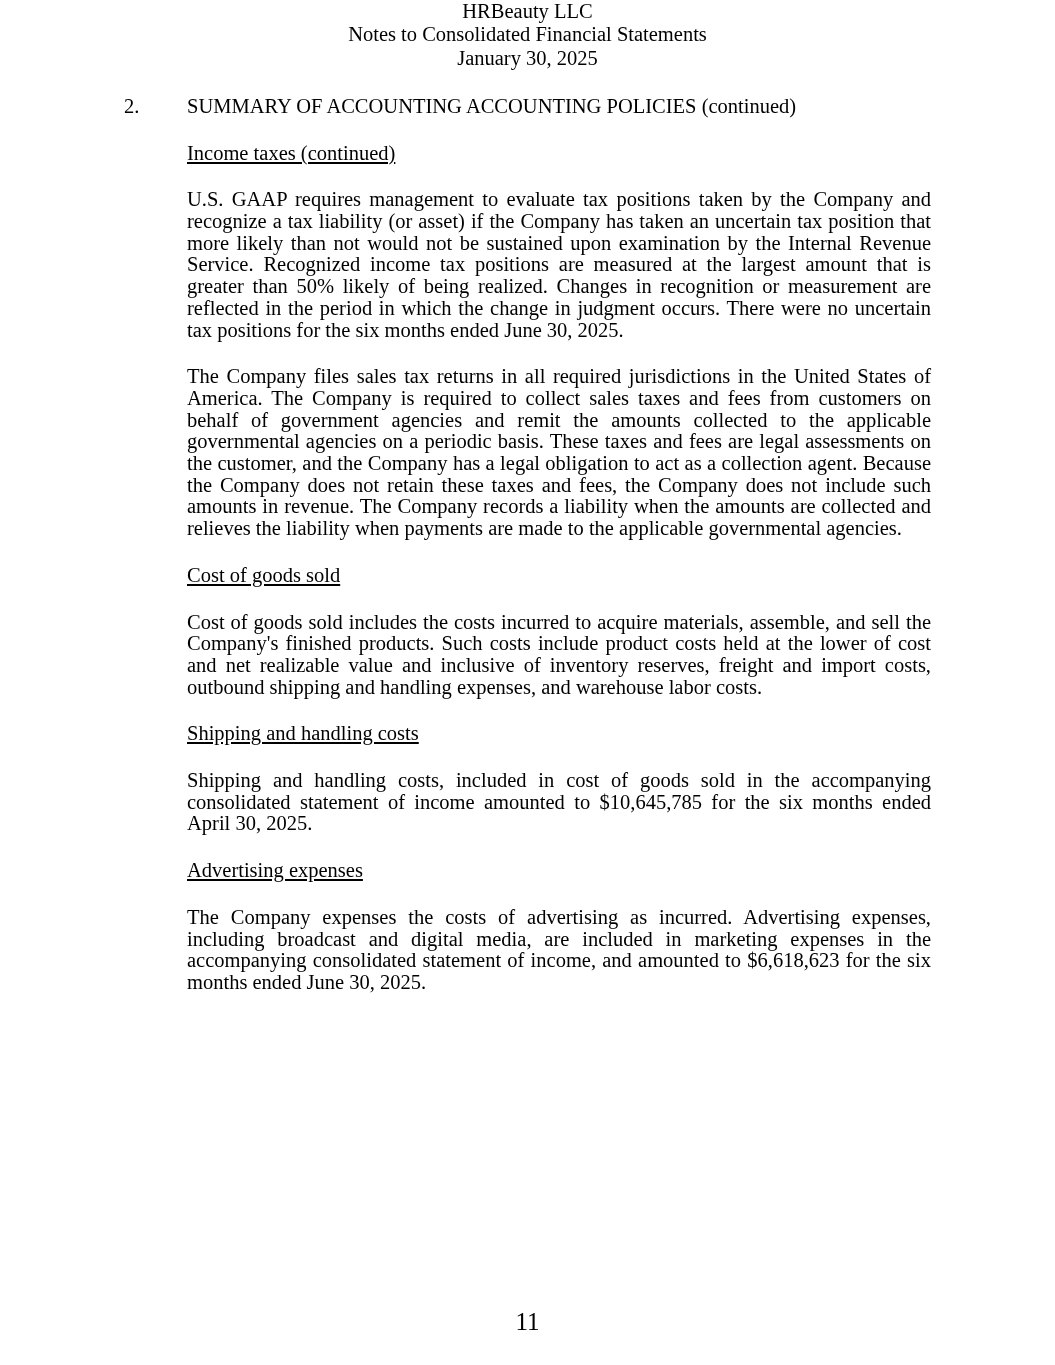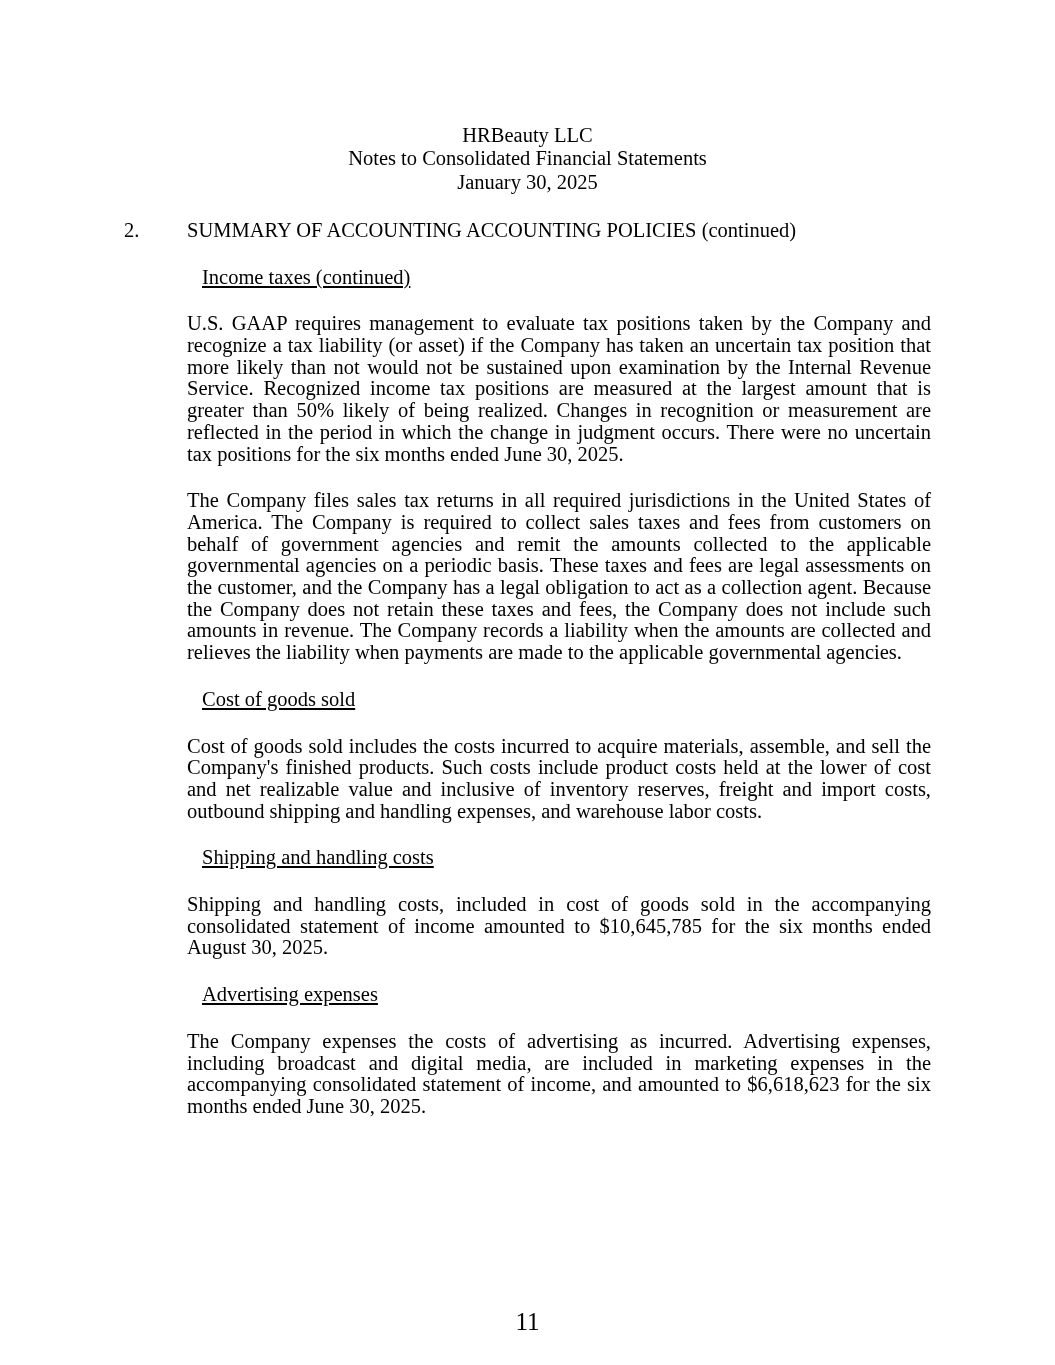--- a/index.html
+++ b/index.html
@@ -12,42 +12,40 @@
     width: 1055px;
     height: 1365px;
     background: #ffffff;
     color: #000000;
     font-family: "Liberation Serif", serif;
     font-size: 20.5px;
     overflow: hidden;
     box-sizing: border-box;
   }
   .doc-header {
-    padding-top: 124px;
     text-align: center;
     line-height: 23.3px;
   }
   .doc-content {
     margin-left: 187px;
     margin-right: 124px;
     line-height: 21.7px;
   }
   .section-heading {
     position: relative;
     margin-top: 26px;
   }
   .section-num {
     position: absolute;
     left: -63px;
     top: 0;
   }
   .sub-heading {
     margin-top: 25px;
     text-decoration: underline;
-    margin-left: 15px;
   }
   .para {
     margin: 25px 0 0 0;
     text-align: justify;
   }
   .page-number {
     position: absolute;
     bottom: 32px;
     left: 0;
     width: 100%;
@@ -84,21 +82,21 @@
       <p class="para">The Company files sales tax returns in all required jurisdictions in the United States of America. The Company is required to collect sales taxes and fees from customers on behalf of government agencies and remit the amounts collected to the applicable governmental agencies on a periodic basis. These taxes and fees are legal assessments on the customer, and the Company has a legal obligation to act as a collection agent. Because the Company does not retain these taxes and fees, the Company does not include such amounts in revenue. The Company records a liability when the amounts are collected and relieves the liability when payments are made to the applicable governmental agencies.</p>
     </div>
 
     <div>
       <div class="sub-heading">Cost of goods sold</div>
       <p class="para">Cost of goods sold includes the costs incurred to acquire materials, assemble, and sell the Company's finished products. Such costs include product costs held at the lower of cost and net realizable value and inclusive of inventory reserves, freight and import costs, outbound shipping and handling expenses, and warehouse labor costs.</p>
     </div>
 
     <div>
       <div class="sub-heading">Shipping and handling costs</div>
-      <p class="para">Shipping and handling costs, included in cost of goods sold in the accompanying consolidated statement of income amounted to $10,645,785 for the six months ended August 30, 2025.</p>
+      <p class="para">Shipping and handling costs, included in cost of goods sold in the accompanying consolidated statement of income amounted to $10,645,785 for the six months ended April 30, 2025.</p>
     </div>
 
     <div>
       <div class="sub-heading">Advertising expenses</div>
       <p class="para">The Company expenses the costs of advertising as incurred. Advertising expenses, including broadcast and digital media, are included in marketing expenses in the accompanying consolidated statement of income, and amounted to $6,618,623 for the six months ended June 30, 2025.</p>
     </div>
 
   </div>
 
   <div class="page-number">11</div>

